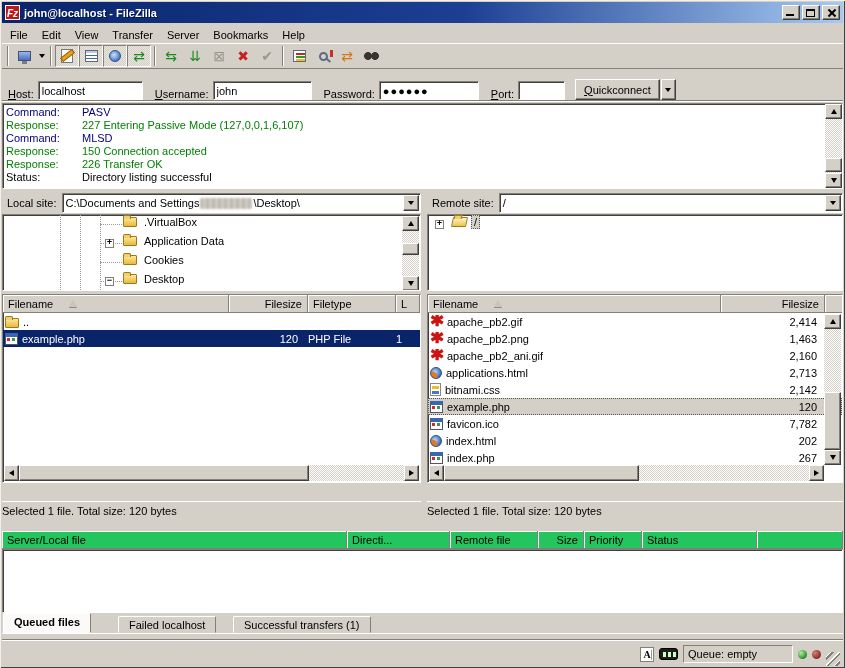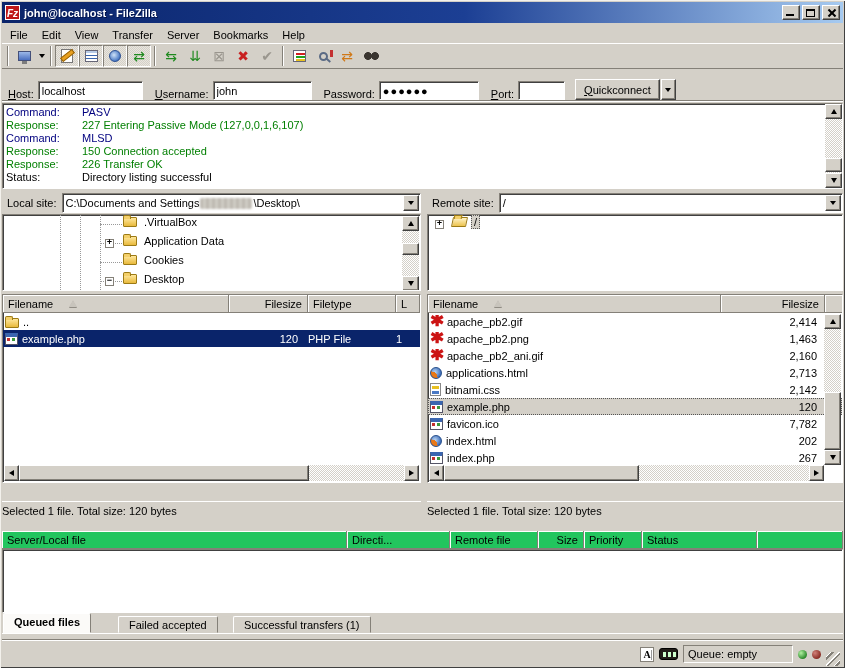--- a/index.html
+++ b/index.html
@@ -547,21 +547,21 @@
       </span>
     <span class="hcell qc5">
         <span>Status</span>
       </span>
     <span class="hcell qc6"></span>
   </div>
   <div class="queuebody"></div>
 
   <div class="tabs">
     <span class="tab active" style="left:1px">Queued files</span>
-    <span class="tab" style="left:116px">Failed accepted</span>
+    <span class="tab" style="left:116px">Failed localhost</span>
     <span class="tab" style="left:231px">Successful transfers (1)</span>
   </div>
 
   <div class="statusbar">
     <span class="sb-ascii">A</span>
     <span class="sb-speed"></span>
     <span class="sb-queue">
         <span>Queue: empty</span>
       </span>
     <span class="led led-green"></span>

